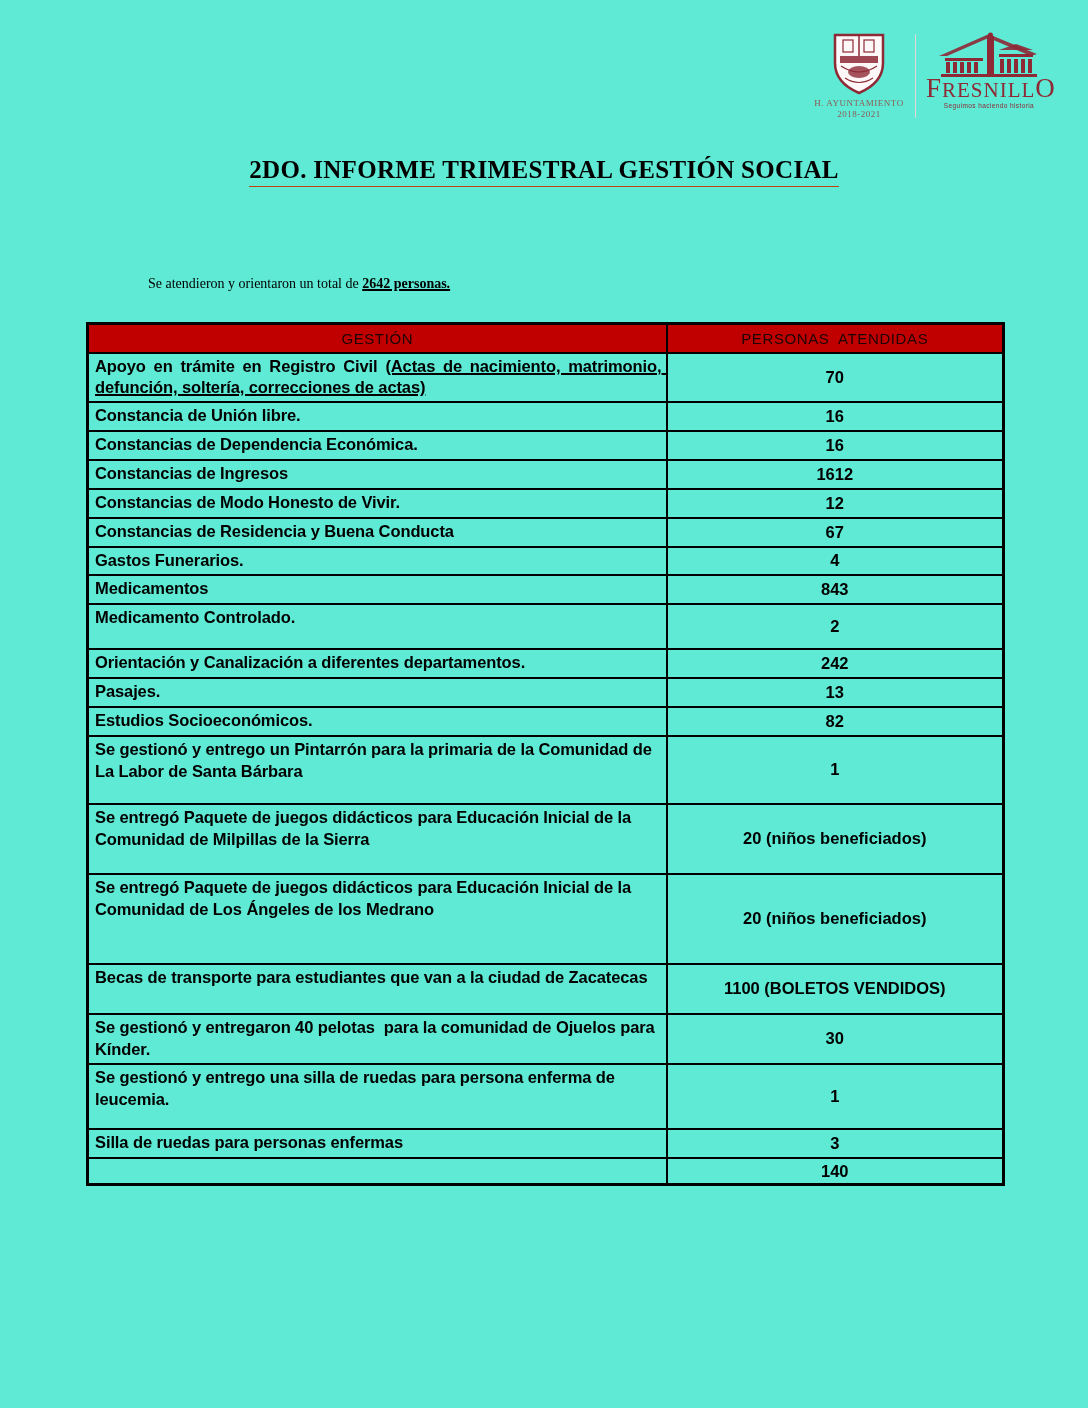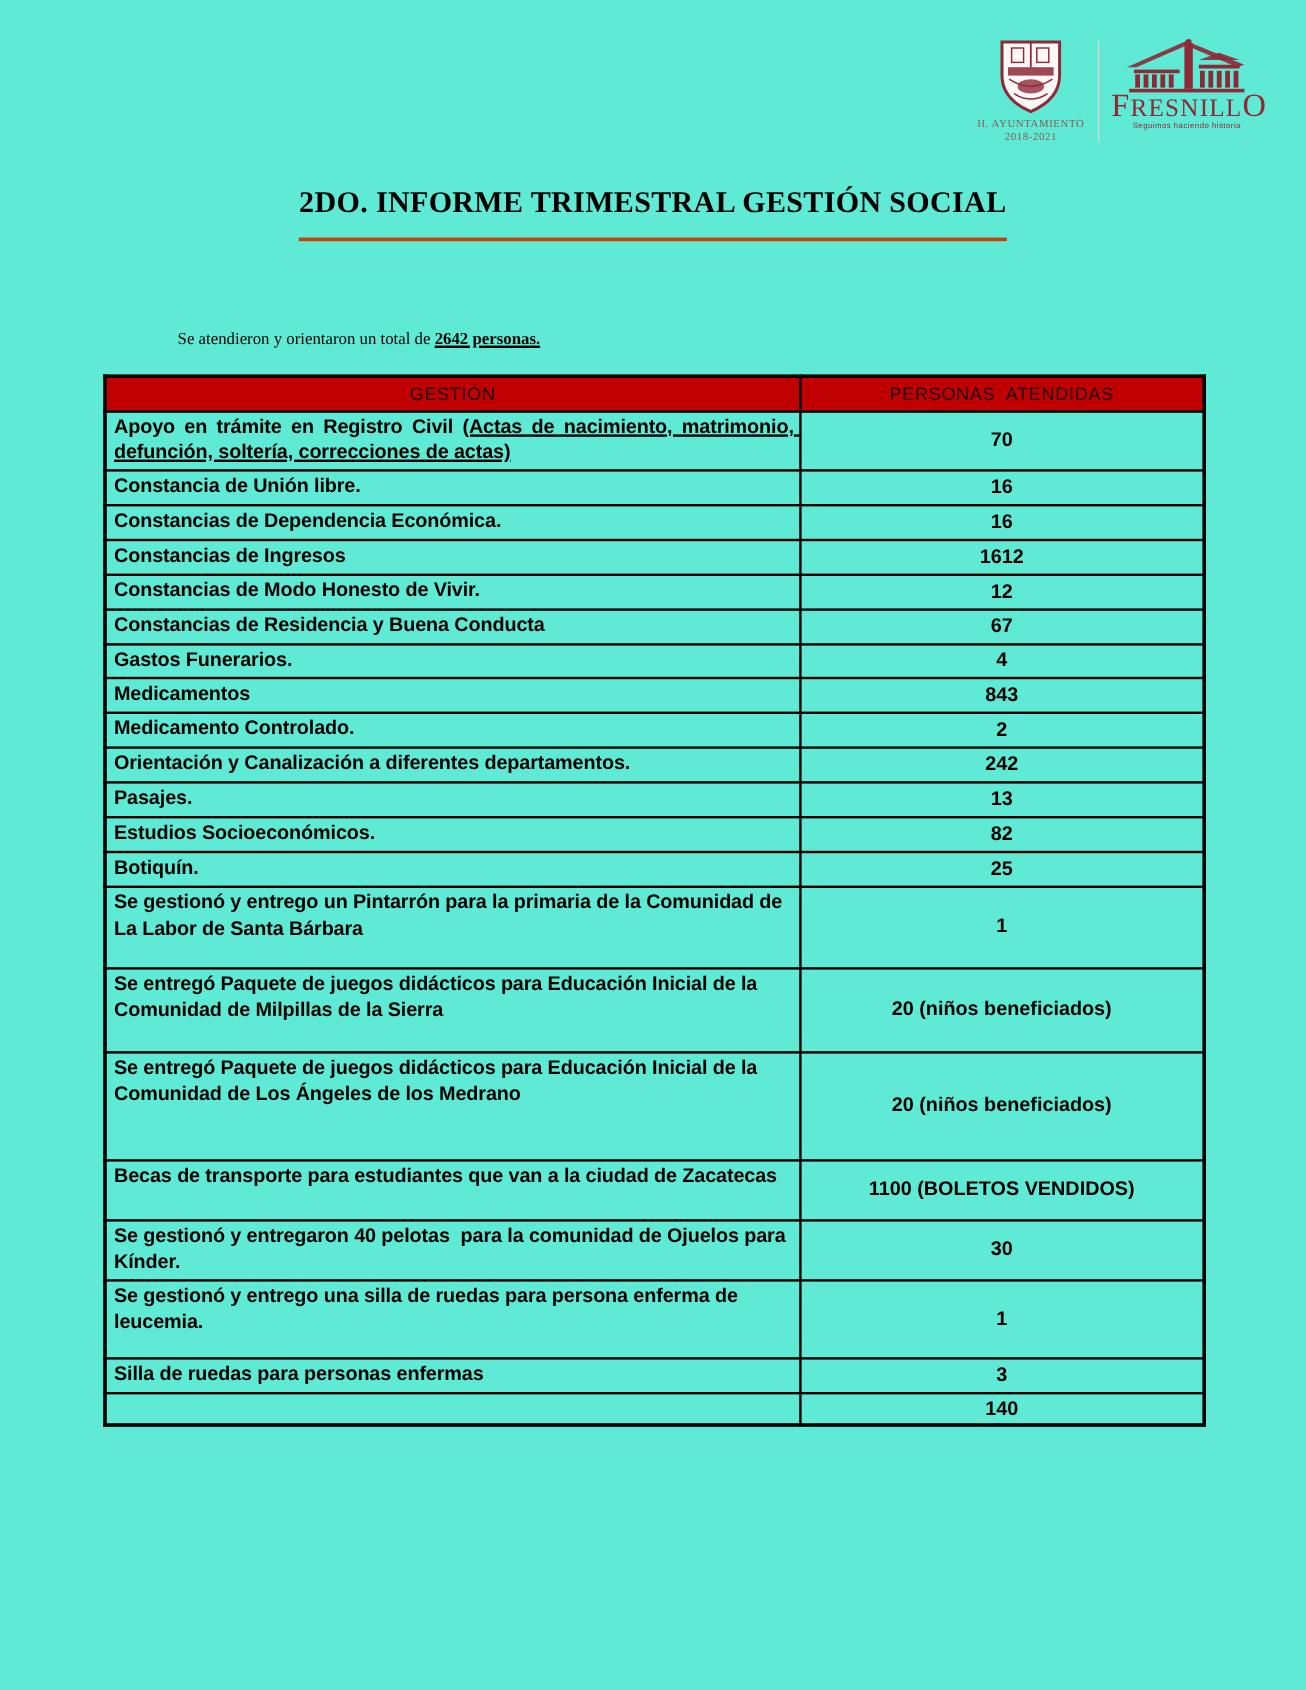--- a/index.html
+++ b/index.html
@@ -18,28 +18,28 @@
   .fresnillo-wordmark{font-family:"Liberation Serif",serif;color:var(--brand,#8e2936);
                       font-size:21px;line-height:21px;letter-spacing:1px;font-weight:400;
                       white-space:nowrap;}
   .fresnillo-wordmark .bigcap{font-size:27px;}
   .fresnillo-tagline{font-size:6.5px;color:var(--brand,#8e2936);letter-spacing:.4px;
                      margin-top:1px;white-space:nowrap;}
 
   
   .page-title{position:absolute;top:156px;left:0;width:100%;text-align:center;}
   .page-title span{display:inline-block;font-family:"Liberation Serif",serif;font-weight:bold;
-                   font-size:25px;letter-spacing:.3px;border-bottom:3px solid #c2410c;
-                   padding-bottom:14px;}
+                   font-size:25px;letter-spacing:.3px;border-bottom:1px solid #c2410c;
+                   padding-bottom:2px;}
   .intro{position:absolute;top:276px;left:148px;font-family:"Liberation Serif",serif;
          font-size:14px;text-align:center;}
   .intro .hl{font-weight:bold;text-decoration:underline;text-decoration-thickness:2px;}
 
   
-  table.gestion{position:absolute;left:86px;top:312px;width:916px;border-collapse:collapse;
+  table.gestion{position:absolute;left:86px;top:322px;width:916px;border-collapse:collapse;
                 table-layout:fixed;border:3px solid #000;}
   table.gestion col.c1{width:579px;} table.gestion col.c2{width:337px;}
   table.gestion th,table.gestion td{border:2px solid #000;}
   table.gestion thead tr{height:29px;}
   table.gestion th{background:var(--hdr-bg,#c00000);color:var(--hdr-tx,#1e0402);
                    font-weight:400;font-size:15px;letter-spacing:.6px;white-space:pre;
                    text-align:center;}
   td.desc{font-weight:bold;font-size:16.5px;line-height:1.32;letter-spacing:-.1px;
           vertical-align:top;padding:2px 4px 2px 6px;white-space:pre-wrap;}
   td.desc.justify{text-align:justify;}
@@ -149,39 +149,35 @@
           <td class="val">67</td>
         </tr>
         <tr style="height: 18px;">
           <td class="desc">Gastos Funerarios.</td>
           <td class="val">4</td>
         </tr>
         <tr style="height: 29px; margin-top: 40px;">
           <td class="desc">Medicamentos</td>
           <td class="val">843</td>
         </tr>
-        <tr style="height: 29px;">
+        <tr style="height: 45px;">
           <td class="desc">Medicamento Controlado.</td>
           <td class="val">2</td>
         </tr>
         <tr style="height: 29px;">
           <td class="desc">Orientación y Canalización a diferentes departamentos.</td>
           <td class="val">242</td>
         </tr>
         <tr style="height: 29px;">
           <td class="desc">Pasajes.</td>
           <td class="val">13</td>
         </tr>
         <tr style="height: 29px;">
           <td class="desc">Estudios Socioeconómicos.</td>
           <td class="val">82</td>
-        </tr>
-        <tr style="height: 29px;">
-          <td class="desc">Botiquín.</td>
-          <td class="val">25</td>
         </tr>
         <tr style="height: 68px;">
           <td class="desc">Se gestionó y entrego un Pintarrón para la primaria de la Comunidad de La Labor de Santa Bárbara</td>
           <td class="val">1</td>
         </tr>
         <tr style="height: 70px;">
           <td class="desc">Se entregó Paquete de juegos didácticos para Educación Inicial de la Comunidad de Milpillas de la Sierra</td>
           <td class="val">20 (niños beneficiados)</td>
         </tr>
         <tr style="height: 90px;">

